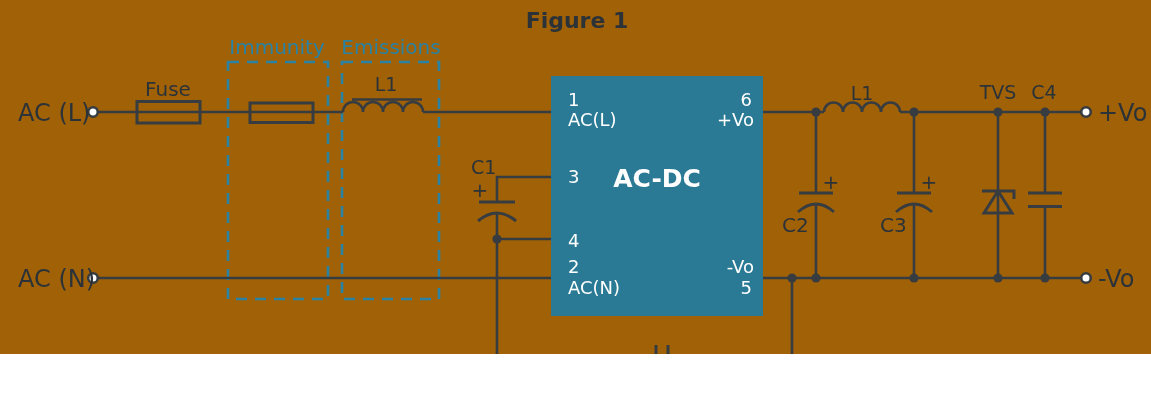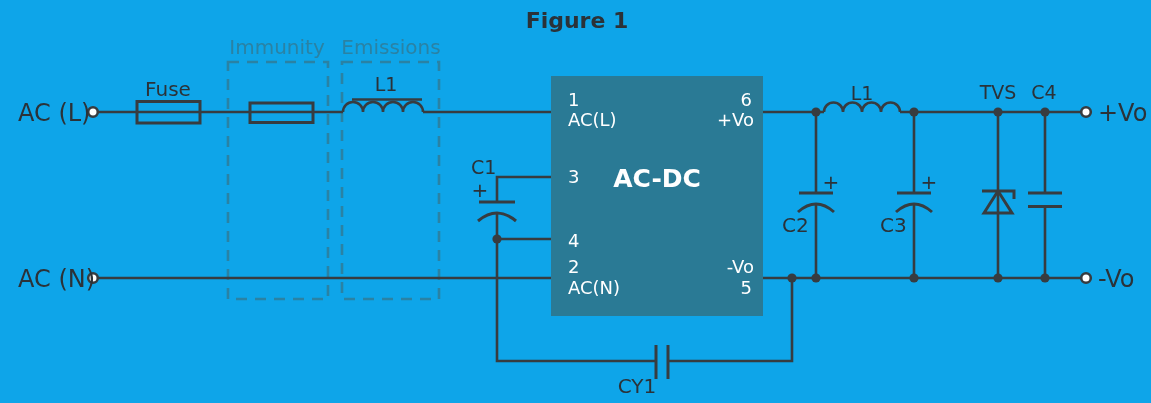--- a/index.html
+++ b/index.html
@@ -1,16 +1,16 @@
 <!DOCTYPE html>
 <html><head>
 <meta charset="utf-8">
 <style>
   html,body{margin:0;padding:0;background:#ffffff;}
-  .stage{position:relative;width:1151px;height:403px;background:#0ea5e9;overflow:hidden;
+  .stage{position:relative;width:1151px;height:354px;background:#a16207;overflow:hidden;
          font-family:"DejaVu Sans", "Liberation Sans", sans-serif;}
   svg{position:absolute;left:0;top:0;}
   text{font-family:"DejaVu Sans", "Liberation Sans", sans-serif;}
   .t-dark{fill:#2b3238;}
   .t-teal{fill:#2a82a4;}
   .t-white{fill:#ffffff;}
   .fs-title{font-size:22px;font-weight:bold;}
   .fs-term{font-size:24px;}
   .fs-comp{font-size:20px;}
   .fs-small{font-size:19px;}

